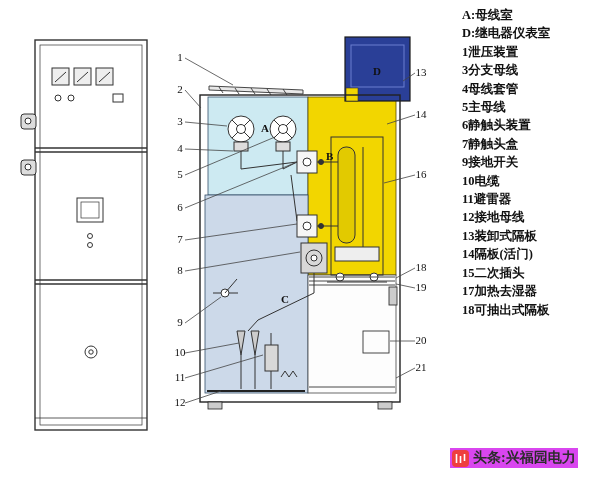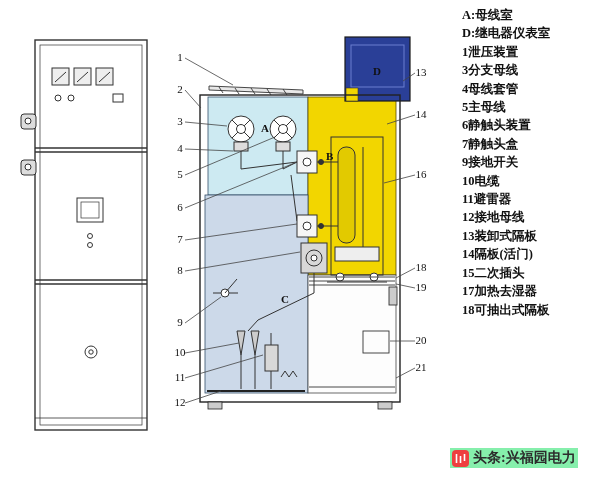--- a/index.html
+++ b/index.html
@@ -3,21 +3,21 @@
 <meta charset="utf-8">
 <style>
   *{margin:0;padding:0;box-sizing:border-box}
   html,body{width:600px;height:485px}
   body{background:#fff;font-family:"Liberation Sans",sans-serif;position:relative;overflow:hidden}
   .page{position:absolute;inset:0;background:#fff}
   .front-view{position:absolute;left:15px;top:30px}
   .section-view{position:absolute;left:163px;top:25px}
   .legend{position:absolute;left:462px;top:6px;width:162px}
   .legend-line{font-family:"Liberation Serif","DejaVu Serif",serif;font-weight:600;font-size:12.5px;line-height:18.4px;color:#111;white-space:nowrap}
-  .watermark{position:absolute;left:450px;top:448px;display:flex;align-items:center;gap:4px;background:#86efac;padding:1px 2px}
+  .watermark{position:absolute;left:450px;top:448px;display:flex;align-items:center;gap:4px;background:#d946ef;padding:1px 2px}
   .wm-logo{width:17px;height:17px;border-radius:4px;background:#ee3f3f;display:inline-flex;align-items:center;justify-content:center;flex:0 0 auto}
   .wm-text{font-family:"Liberation Serif","DejaVu Serif",serif;font-weight:700;font-size:14px;line-height:18px;color:#2c2c2c;white-space:nowrap}
   svg text{font-family:"Liberation Serif","DejaVu Serif",serif;fill:#111}
   .callout{font-size:11px}
   .region-label{font-size:11px;font-weight:bold}
 </style>
 </head>
 <body>
 
 <div class="page">

